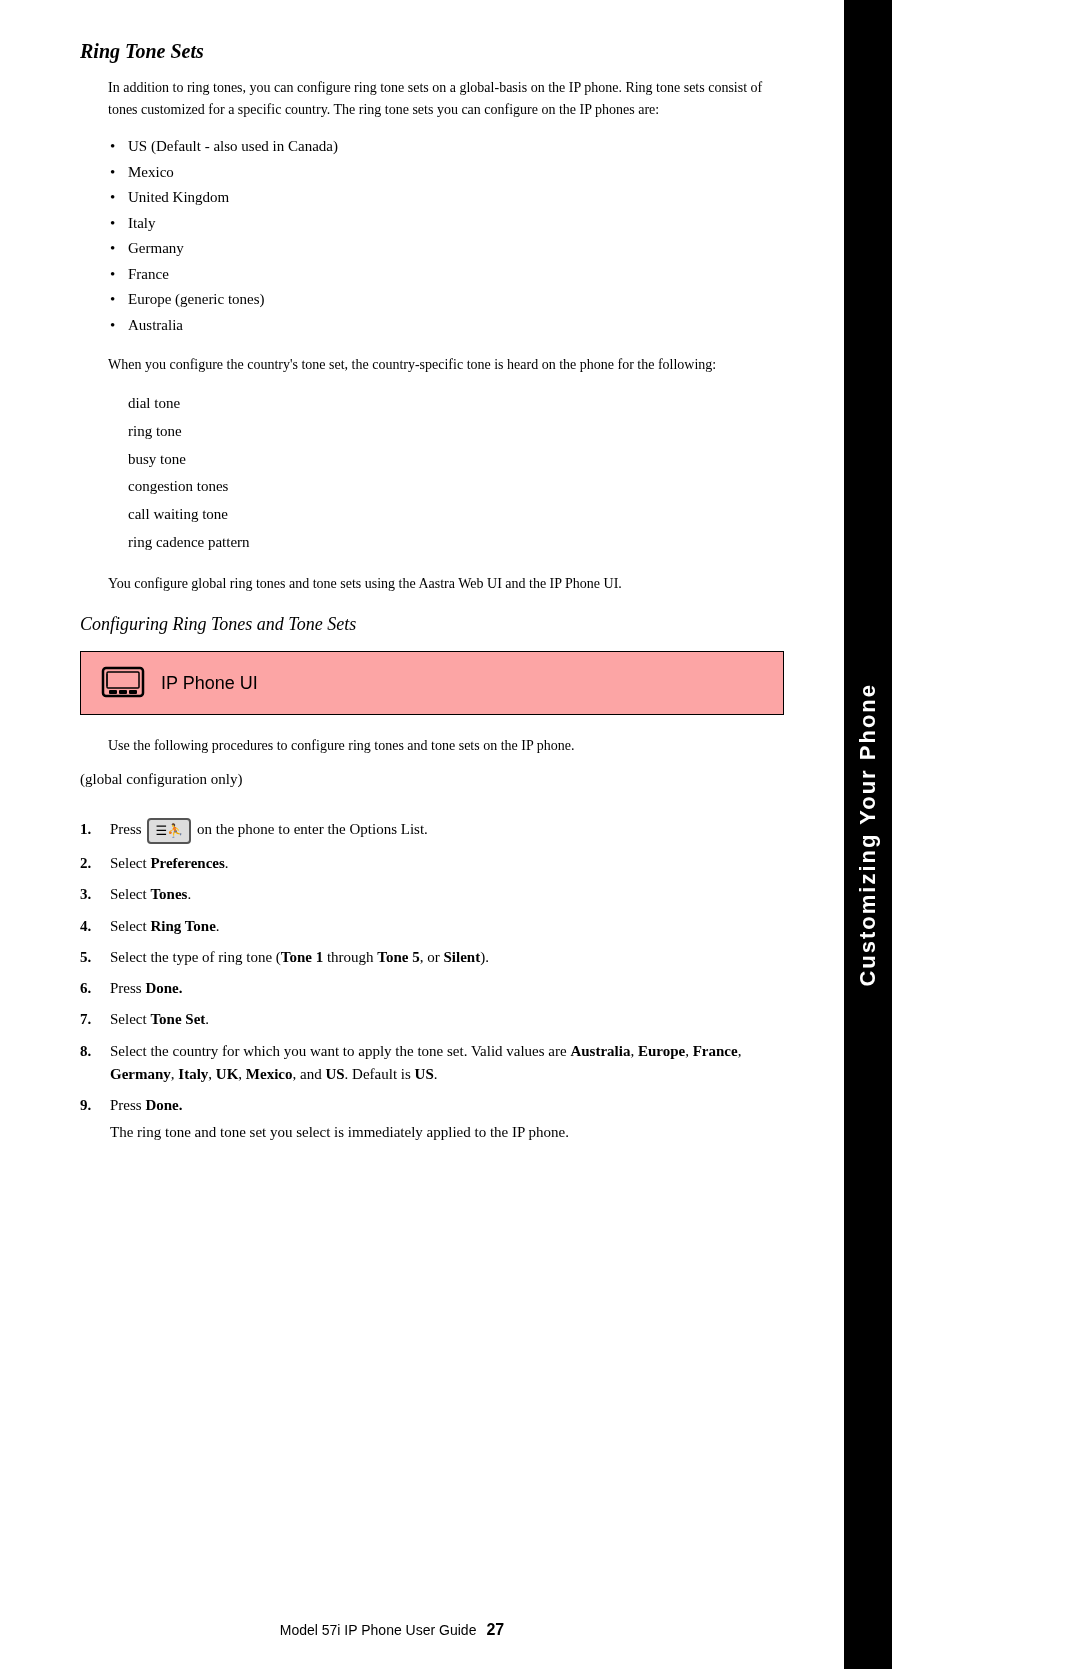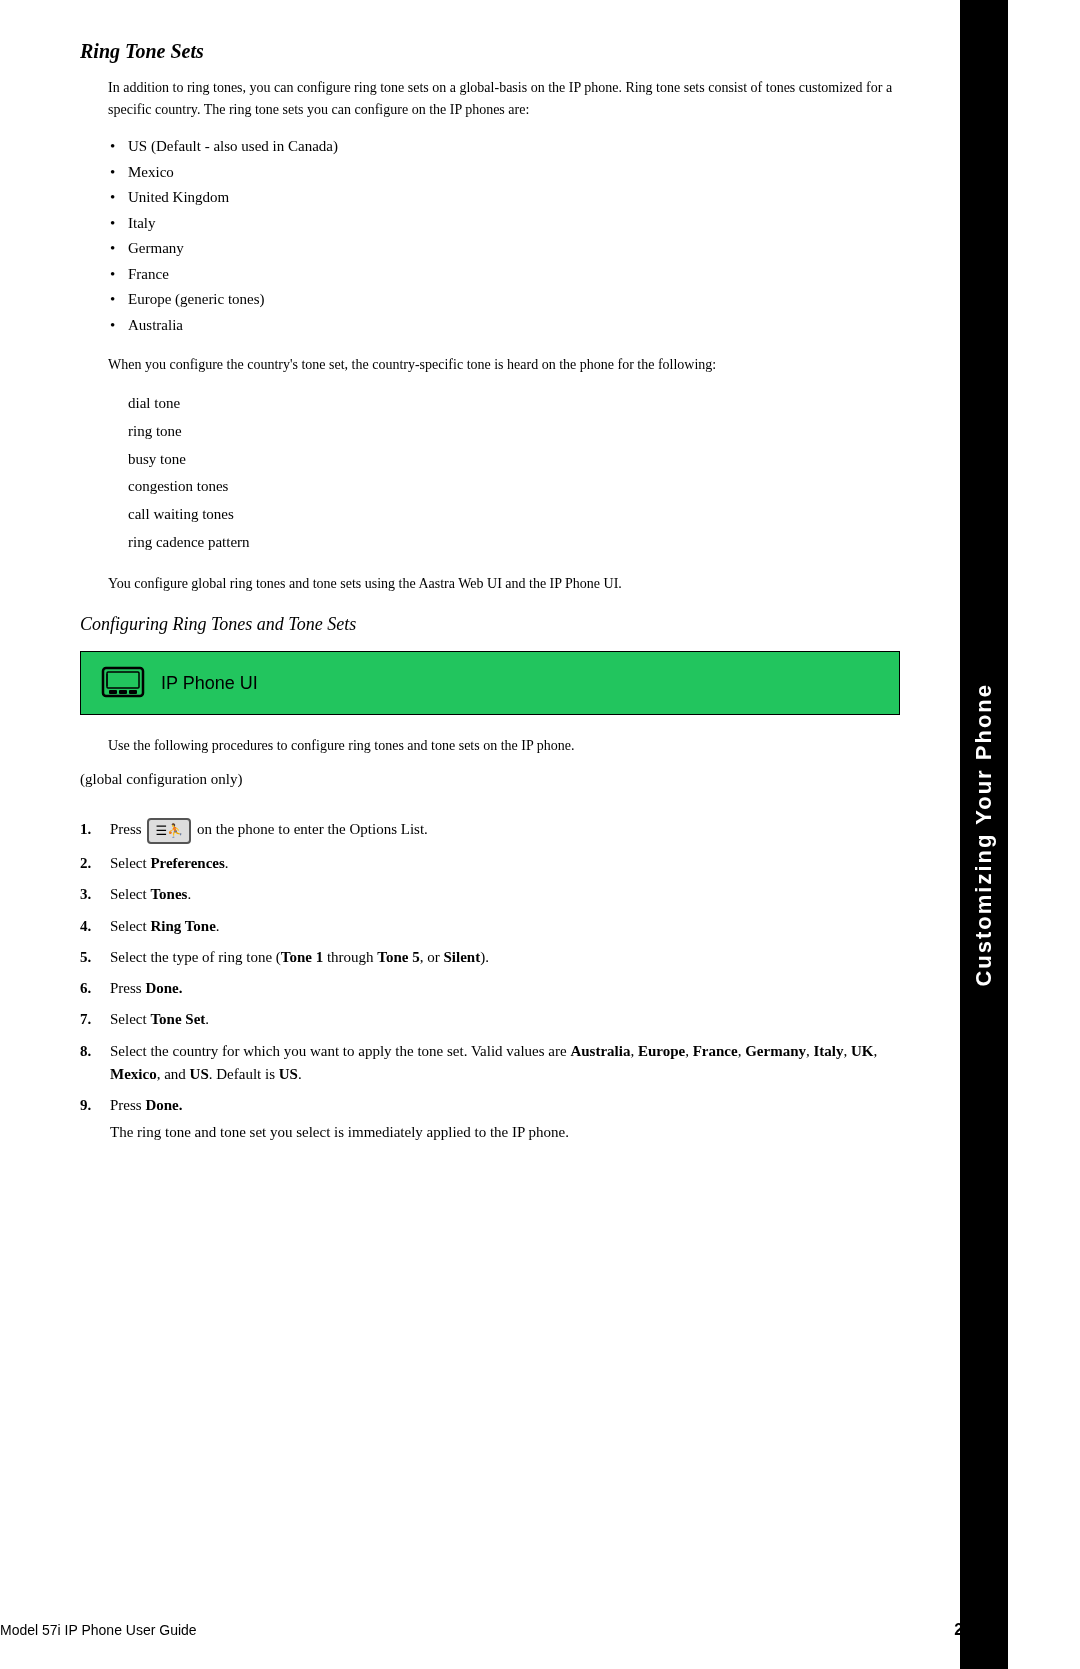--- a/index.html
+++ b/index.html
@@ -10,21 +10,21 @@
       color: #000;
       background: #fff;
       width: 1080px;
       min-height: 1669px;
       position: relative;
       overflow-x: hidden;
     }
 
     .page-container {
       display: flex;
-      width: 1080px;
+      width: 892px;
       min-height: 1669px;
       position: relative;
     }
 
     .main-content {
       flex: 1;
       padding: 40px 60px 60px 80px;
       max-width: 960px;
     }
 
@@ -102,21 +102,21 @@
       margin: 20px 0 16px 0;
       font-family: Georgia, serif;
     }
 
     .ip-phone-box {
       border: 1.5px solid #000;
       display: flex;
       align-items: center;
       padding: 12px 20px;
       margin-bottom: 20px;
-      background: #22c55e;
+      background: #fca5a5;
     }
 
     .phone-icon {
       width: 44px;
       height: 38px;
       margin-right: 16px;
       flex-shrink: 0;
       display: flex;
       align-items: center;
       justify-content: center;
@@ -164,21 +164,21 @@
       margin: 0 2px;
       font-family: Arial, sans-serif;
     }
 
     .footer {
       position: absolute;
       bottom: 30px;
       left: 0;
       right: 48px;
       display: flex;
-      justify-content: space-between;
+      justify-content: center;
       padding-right: 60px;
       align-items: center;
     }
 
     .footer-text {
       font-size: 14px;
       font-family: Arial, Helvetica, sans-serif;
       color: #000;
     }
 
@@ -221,21 +221,21 @@
       <li>Australia</li>
     </ul>
 
     <p class="body-text">When you configure the country's tone set, the country-specific tone is heard on the phone for the following:</p>
 
     <div class="tone-list">
       <p>dial tone</p>
       <p>ring tone</p>
       <p>busy tone</p>
       <p>congestion tones</p>
-      <p>call waiting tones</p>
+      <p>call waiting tone</p>
       <p>ring cadence pattern</p>
     </div>
 
     <p class="body-text">You configure global ring tones and tone sets using the Aastra Web UI and the IP Phone UI.</p>
 
     <h2 class="subsection-title">Configuring Ring Tones and Tone Sets</h2>
 
     <div class="ip-phone-box">
       <div class="phone-icon">
         <svg viewBox="0 0 44 38" xmlns="http://www.w3.org/2000/svg">

